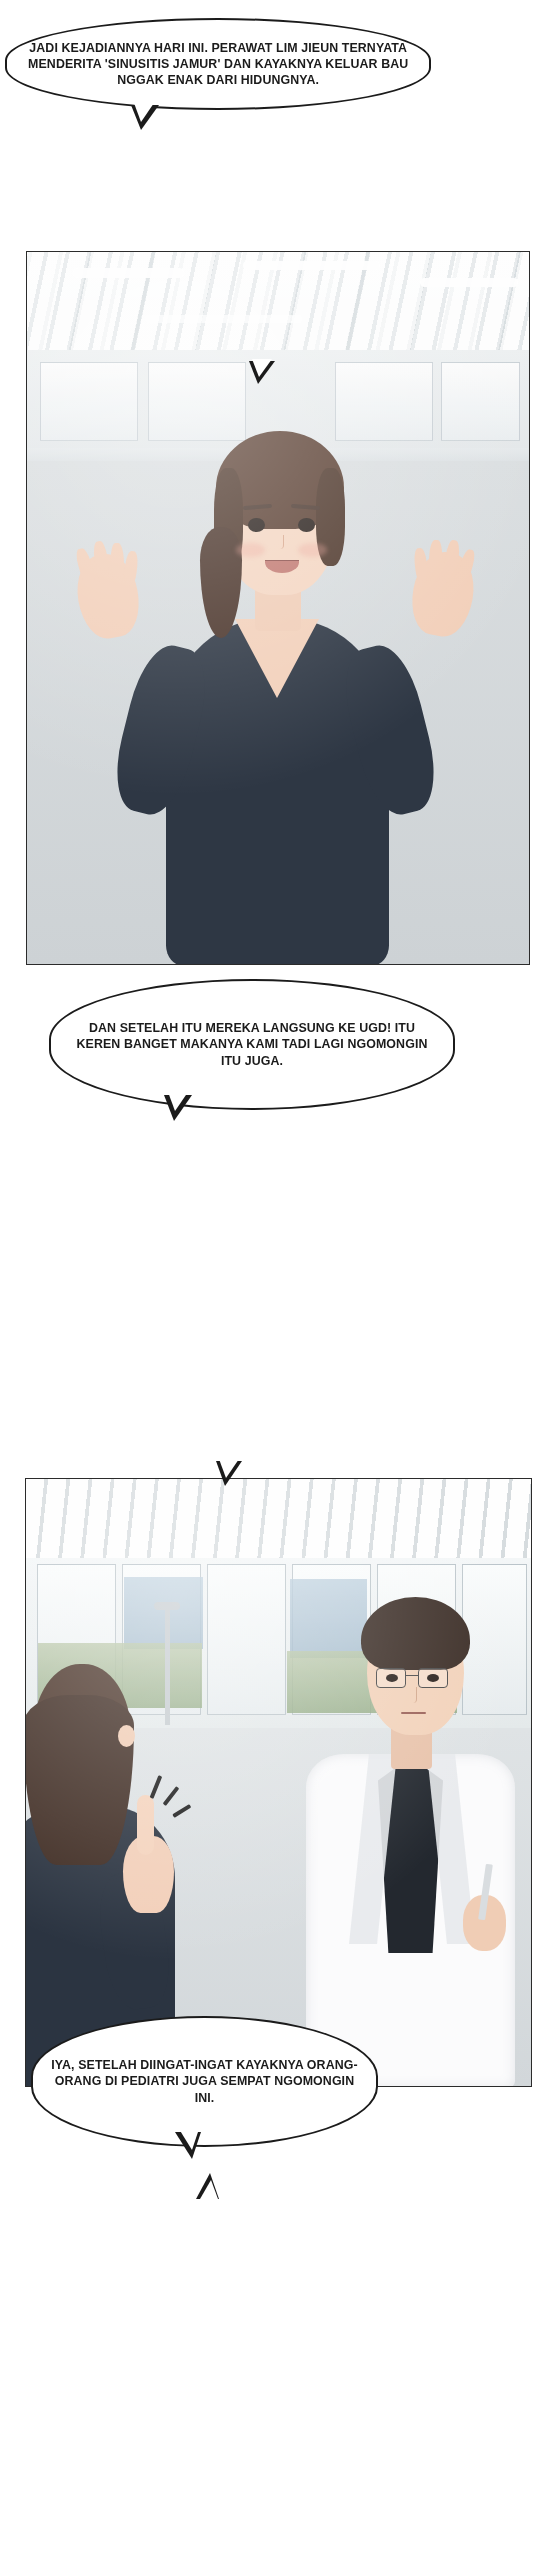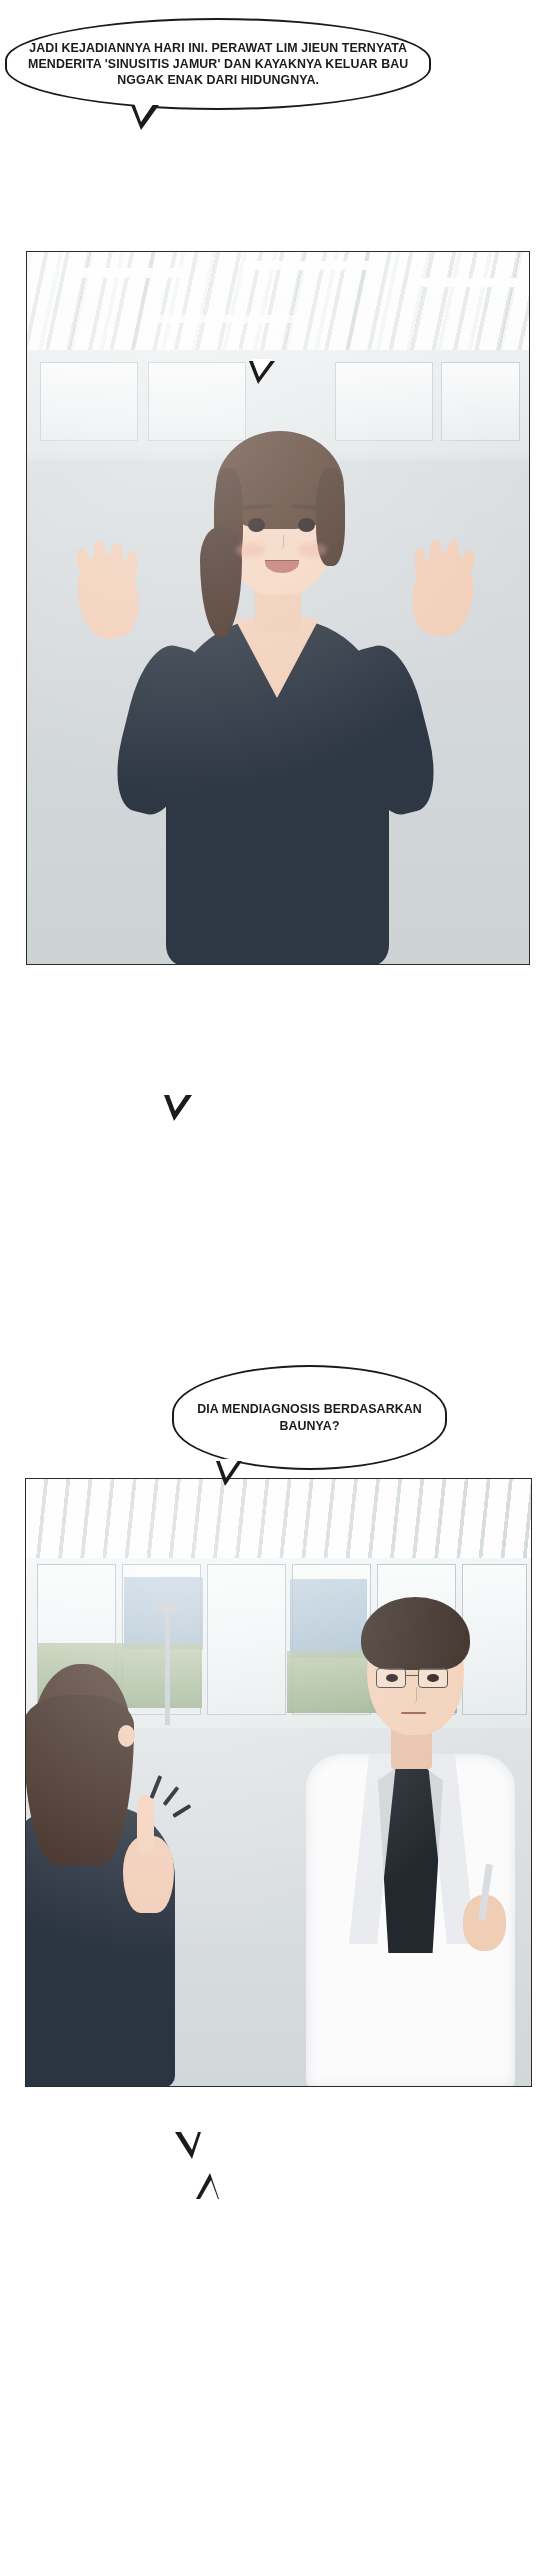--- a/index.html
+++ b/index.html
@@ -279,26 +279,26 @@
       <div class="blush" style="left:271px; top:291px; width:29px; height:14.4px;"></div>
       <div style="position:absolute; left:250px; top:283px; width:6.5px; height:14.4px; border-right:1.3px solid #d9a98f; border-radius:0 0 3.9px 0;"></div>
       <div class="mouth" style="left:238px; top:308px; width:34px; height:13px;"></div>
     </div>
     <div class="noise"></div>
   </div>
 
   <div class="tail" style="left:249px; top:361px; border-left:9.2px solid transparent; border-right:17px solid transparent; border-top:23.6px solid #1b1b1b; z-index:21;"></div>
   <div class="tail" style="left:252px; top:359px; border-left:7.2px solid transparent; border-right:13px solid transparent; border-top:18.3px solid #ffffff; z-index:22;"></div>
 
+  <div class="bubble" style="left:49px; top:979px; width:406px; height:131px;">
+    <span class="txt">DAN SETELAH ITU MEREKA LANGSUNG KE UGD! ITU KEREN BANGET MAKANYA KAMI TADI LAGI NGOMONGIN ITU JUGA.</span>
+  </div>
   <div class="tail" style="left:164px; top:1095px; border-left:10.5px solid transparent; border-right:18.3px solid transparent; border-top:26px solid #1b1b1b; z-index:21;"></div>
   <div class="tail" style="left:168px; top:1092px; border-left:7.9px solid transparent; border-right:13.7px solid transparent; border-top:19.6px solid #ffffff; z-index:22;"></div>
 
-  <div class="bubble" style="left:172px; top:1365px; width:275px; height:105px;">
-    <span class="txt">DIA MENDIAGNOSIS BERDASARKAN BAUNYA?</span>
-  </div>
   <div class="tail" style="left:216px; top:1461px; border-left:9.2px solid transparent; border-right:17px solid transparent; border-top:25px solid #1b1b1b; z-index:21;"></div>
   <div class="tail" style="left:219px; top:1459px; border-left:7.2px solid transparent; border-right:13px solid transparent; border-top:19px solid #ffffff; z-index:22;"></div>
 
   <div class="panel" style="left:25px; top:1478px; width:507px; height:609px;">
     <div class="p2-bg"></div>
     <div class="p2-ceiling"></div>
     <div class="p2-winwall"></div>
 
     <div class="p2-pane" style="left:10.5px; top:85px; width:79px; height:151px;"></div>
     <div class="p2-pane" style="left:96px; top:85px; width:79px; height:151px;"></div>
@@ -348,20 +348,23 @@
       <div style="position:absolute; left:122px; top:208px; width:6.5px; height:15.7px; border-right:1.3px solid #d3a88d; border-radius:0 0 3.9px 0;"></div>
       <div style="position:absolute; left:113px; top:233px; width:25px; height:2px; background:#9a6158; border-radius:1.3px;"></div>
 
       <div class="doc-hand" style="left:175px; top:416px; width:43px; height:56px;"></div>
       <div class="doc-pen" style="left:194px; top:385px; width:6.5px; height:56px; transform:rotate(8deg);"></div>
     </div>
 
     <div class="noise"></div>
   </div>
 
+  <div class="bubble" style="left:31px; top:2016px; width:347px; height:131px;">
+    <span class="txt">IYA, SETELAH DIINGAT-INGAT KAYAKNYA ORANG-ORANG DI PEDIATRI JUGA SEMPAT NGOMONGIN INI.</span>
+  </div>
   <div class="tail" style="left:175px; top:2132px; border-left:17px solid transparent; border-right:9.2px solid transparent; border-top:27.5px solid #1b1b1b; z-index:21;"></div>
   <div class="tail" style="left:179px; top:2129px; border-left:13px solid transparent; border-right:7.2px solid transparent; border-top:21px solid #ffffff; z-index:22;"></div>
 
   <div class="tail" style="left:196px; top:2173px; border-left:14.4px solid transparent; border-right:9.2px solid transparent; border-bottom:26px solid #1b1b1b; z-index:21;"></div>
   <div class="tail" style="left:200px; top:2180px; border-left:11px solid transparent; border-right:7.2px solid transparent; border-bottom:19.6px solid #ffffff; z-index:22;"></div>
 
 </div>
 
 
 </body></html>

